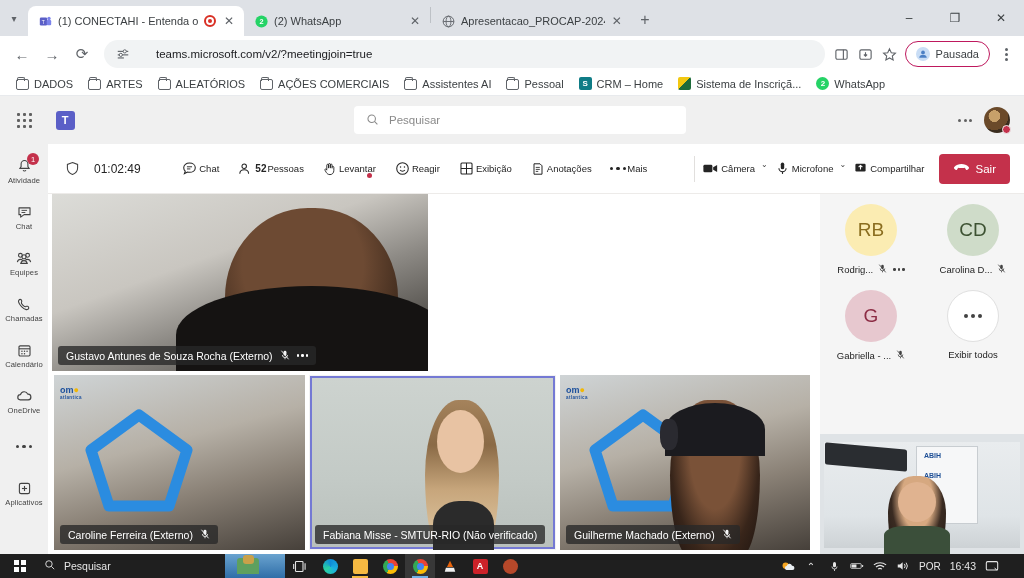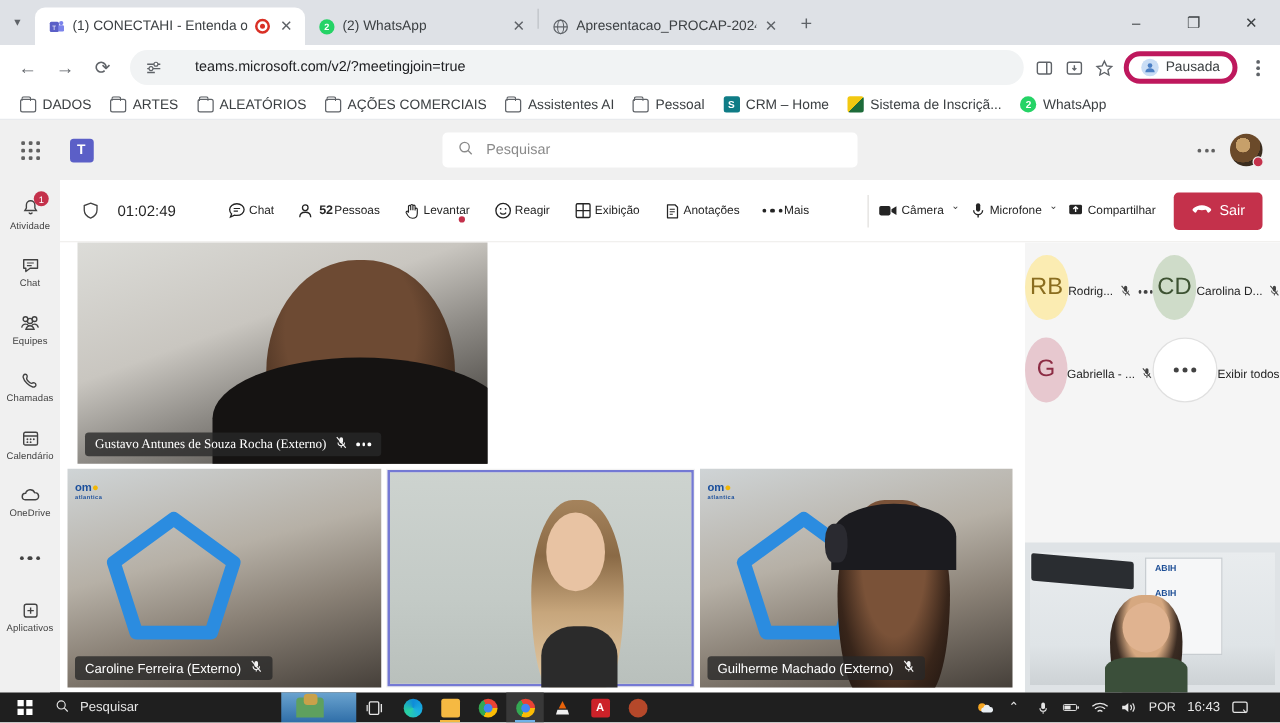--- a/index.html
+++ b/index.html
@@ -56,21 +56,21 @@
   .navbtn { width: 28px; height:28px; display:flex; align-items:center; justify-content:center;
             color:#5f6368; font-size:15px; border-radius:50%; }
   .omnibox {
     flex: 1; height: 28px; background: #f1f3f4; border-radius: 14px;
     display: flex; align-items:center; gap:24px; padding: 0 10px; margin: 0 6px;
     font-size: 11.5px; color: #202124;
   }
   .omni-right { display:flex; align-items:center; gap:6px; margin-left:auto; }
   .omni-ico { width:18px; height:18px; color:#5f6368; display:flex; align-items:center; justify-content:center;}
   .pausada {
-    height: 26px; border:4px solid #be185d; border-radius:13px; display:flex; align-items:center;
+    height: 26px; border:1px solid #be185d; border-radius:13px; display:flex; align-items:center;
     gap:6px; padding: 0 10px; font-size: 11px; color:#3c4043; background:#fff;
   }
   .pausada .pic { width:14px;height:14px;border-radius:50%;background:#c9ddf5; display:flex;align-items:center;justify-content:center;}
   .kebab { width:20px; display:flex; flex-direction:column; align-items:center; gap:2px; }
   .kebab i { width:3px;height:3px;border-radius:50%;background:#5f6368;display:block;}
 
   .bookmarks {
     height: 24px; background: #fff; display:flex; align-items:center; gap: 3px;
     padding: 0 10px; font-size: 11px; color:#3c4043;
     border-bottom: 1px solid #e8eaed;
@@ -145,21 +145,21 @@
     border-radius:3px; white-space:nowrap;
   }
   .mute-ico { font-size:10px; opacity:.95; }
   .name-dots { display:flex; gap:2px; }
   .name-dots i{width:2.5px;height:2.5px;border-radius:50%;background:#fff;display:block;}
   .speaking { outline:2.5px solid #7479d4; outline-offset:-3px; }
 
   
   .roster { position:absolute; top:50px; right:0; width:204px; height:360px; background:#f5f5f5; padding:10px 0 0 0;}
   .roster-grid { display:flex; flex-wrap:wrap; }
-  .rcell { width:102px; display:flex; flex-direction:row; align-items:center; margin-bottom:14px;}
+  .rcell { width:102px; display:flex; flex-direction:column; align-items:center; margin-bottom:14px;}
   .ravatar { width:52px;height:52px;border-radius:50%; display:flex;align-items:center;justify-content:center;
              font-size:19px; font-weight:400; }
   .rname { margin-top:7px; font-size:9.5px; color:#242424; display:flex; align-items:center; gap:5px; white-space:nowrap;}
   .rname .m { font-size:9px; }
   .showall { width:52px;height:52px;border-radius:50%;background:#fff;border:1px solid #e0e0e0;display:flex;align-items:center;justify-content:center;}
   .showall i{width:4px;height:4px;border-radius:50%;background:#424242;display:inline-block;margin:0 1.5px;}
 
   
   .taskbar { position:absolute; bottom:0; left:0; width:1024px; height:24px; background:#1f1f1f; display:flex; align-items:center; }
   .tb-start { width:40px;height:24px;display:flex;align-items:center;justify-content:center;}
@@ -582,22 +582,22 @@
                   <path d="M11 2.6C7.4 2.6 4.2 3.9 2 6c-.9.8-.9 2 0 2.8l1.3 1.2c.6.6 1.6.5 2-.3l1-1.7c.2-.4.6-.6 1-.5 1.1.2 2.2.3 3.7.3s2.6-.1 3.7-.3c.4-.1.8.1 1 .5l1 1.7c.4.8 1.4.9 2 .3L20 8.8c.9-.8.9-2 0-2.8-2.2-2.1-5.4-3.4-9-3.4z" fill="#fff"></path>
                 </svg>
             </span>
             <span>Sair</span>
           </div>
         </div>
       </div>
 
       <div class="grid">
 
-        <div class="tile" style="left:14px; top:0px; width:328px; height:177px;
-                    background:linear-gradient(160deg,#dcdcd8 0%,#c9c6c0 38%,#8d8a85 60%,#2a2723 100%);font-family:Liberation Serif, serif;">
+        <div class="tile" style="left:4px; top:0px; width:376px; height:177px;
+                    background:linear-gradient(160deg,#dcdcd8 0%,#c9c6c0 38%,#8d8a85 60%,#2a2723 100%);">
           <div style="position:absolute;left:46%;top:8%;width:46%;height:92%;border-radius:48% 48% 38% 38%/55% 55% 45% 45%;background:radial-gradient(ellipse at 45% 35%, #6d4a33 0 45%, #4a3222 70%, #241913 100%);"></div>
           <div style="position:absolute;left:33%;top:52%;width:72%;height:55%;border-radius:50% 50% 0 0;background:#151312;"></div>
           <div class="namebar">
             <span>Gustavo Antunes de Souza Rocha (Externo)</span>
             <span class="mute-ico">
               <svg width="10" height="12" viewBox="0 0 14 16">
                   <rect x="5" y="2" width="4" height="7" rx="2" fill="#fff"></rect>
                   <path d="M3.4 8a3.6 3.6 0 0 0 7.2 0" fill="none" stroke="#fff" stroke-width="1.2"></path>
                   <line x1="7" y1="11.7" x2="7" y2="14" stroke="#fff" stroke-width="1.2"></line>
                   <line x1="2" y1="2" x2="12" y2="14" stroke="#fff" stroke-width="1.3"></line>
@@ -632,20 +632,23 @@
                 </svg>
             </span>
           </div>
         </div>
 
         <div class="tile speaking" style="left:261px; top:181px; width:247px; height:175px; background:#f2f2f2;">
           <div style="position:absolute;left:3px;top:3px;right:3px;bottom:3px;background:linear-gradient(180deg,#cdd3cf 0%,#c3cac6 60%,#b9c0bc 100%);"></div>
           <div style="position:absolute;left:47%;top:14%;width:30%;height:86%;border-radius:45% 45% 20% 20%/50% 50% 50% 50%;background:linear-gradient(180deg,#a5835c 0%,#8a6a46 30%,#c7a67c 60%,#e3cba6 100%);"></div>
           <div style="position:absolute;left:52%;top:20%;width:19%;height:36%;border-radius:50%;background:#e8c3a3;"></div>
           <div style="position:absolute;left:50%;top:72%;width:25%;height:32%;background:#2b2b2b;border-radius:42% 42% 0 0;"></div>
+          <div class="namebar">
+            <span>Fabiana Misse - SMTUR-RIO (Não verificado)</span>
+          </div>
         </div>
 
         <div class="tile" style="left:512px; top:181px; width:250px; height:175px;
                     background:linear-gradient(165deg,#cfd4d6 0%,#b6b0a6 40%,#8a8176 65%,#46403a 100%);">
           <div style="position:absolute;left:6px;top:10px;font-size:9px;font-weight:bold;color:#1b4f9c;">
             <span style="color:#1b4f9c">om</span><span style="color:#f2b705">●</span>
             <div style="font-size:4.5px;color:#1b4f9c;letter-spacing:.4px;">atlantica</div>
           </div>
           <svg style="position:absolute;left:28px;top:32px;" width="110" height="105" viewBox="0 0 110 105">
             <polygon points="55,8 103,43 85,99 25,99 7,43" fill="none" stroke="#2b8ce0" stroke-width="11" stroke-linejoin="round"></polygon>

